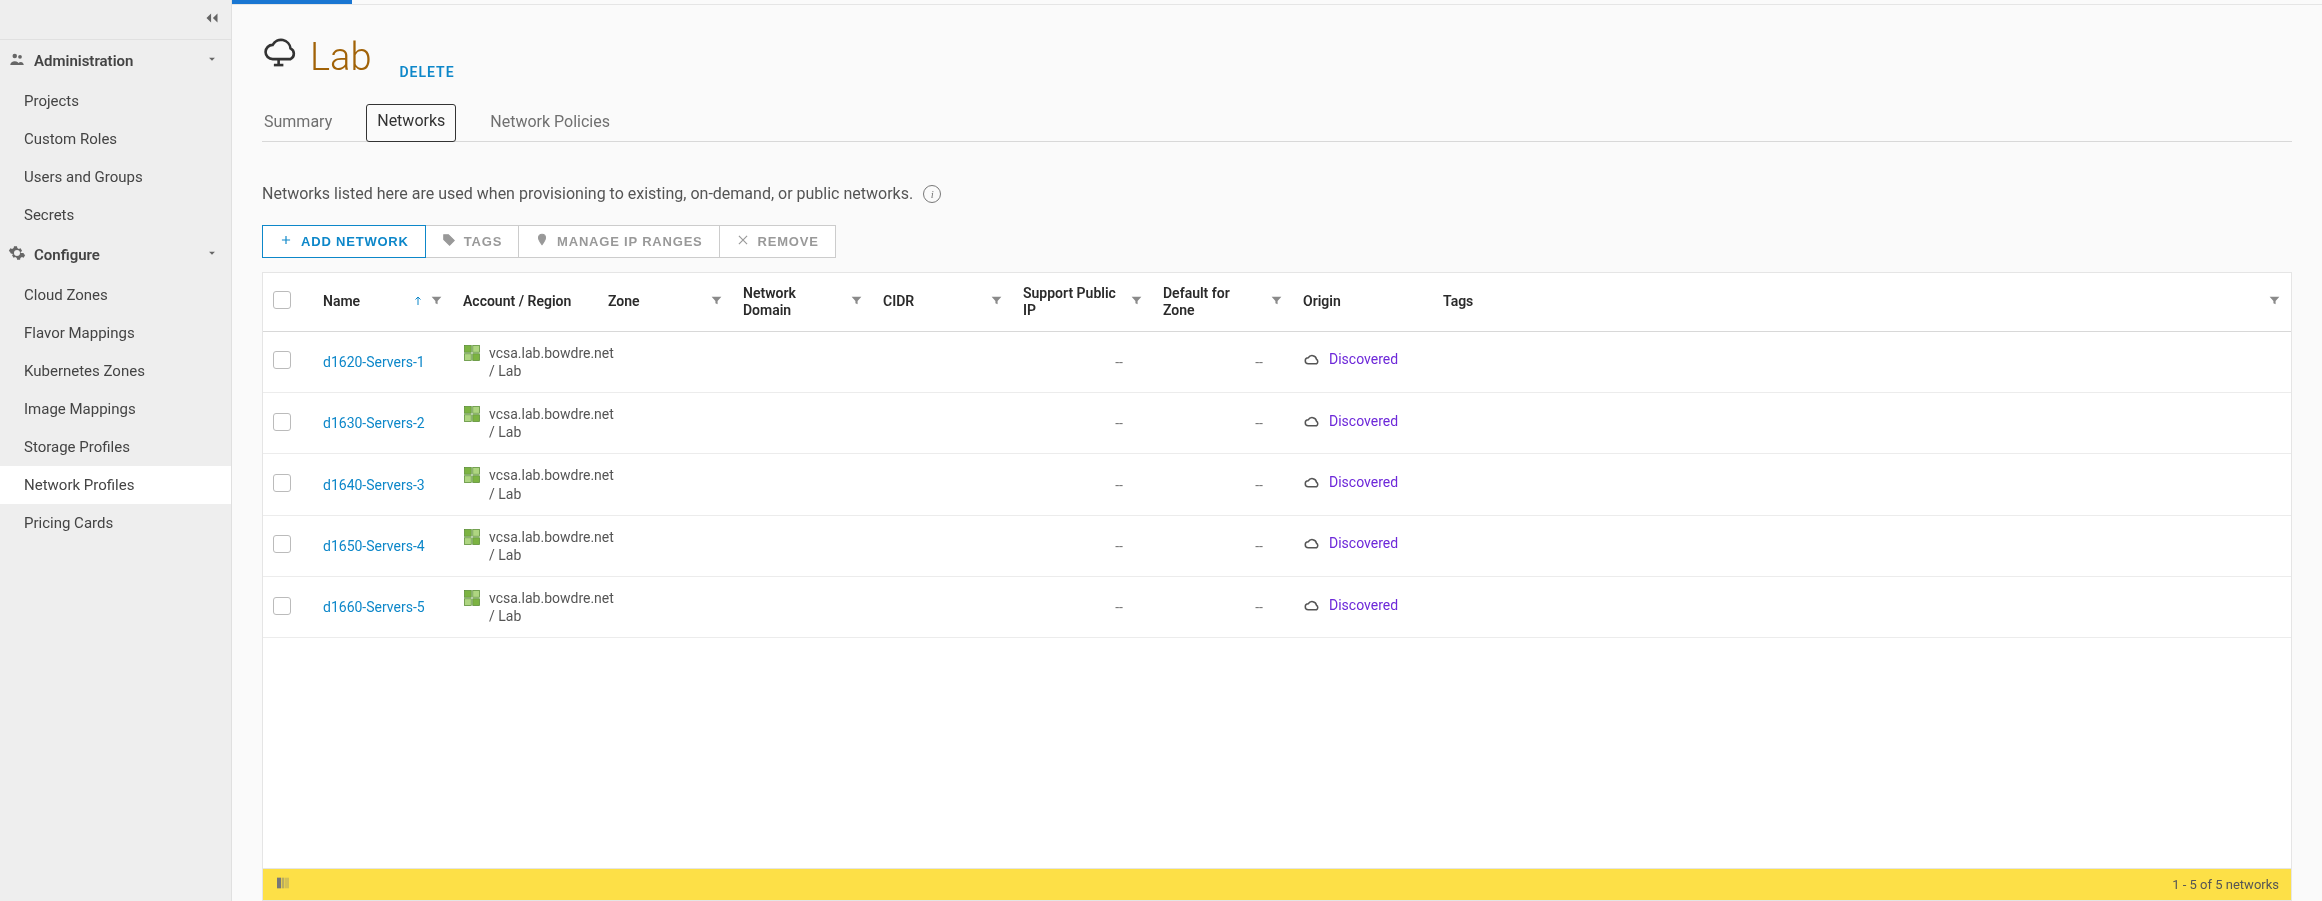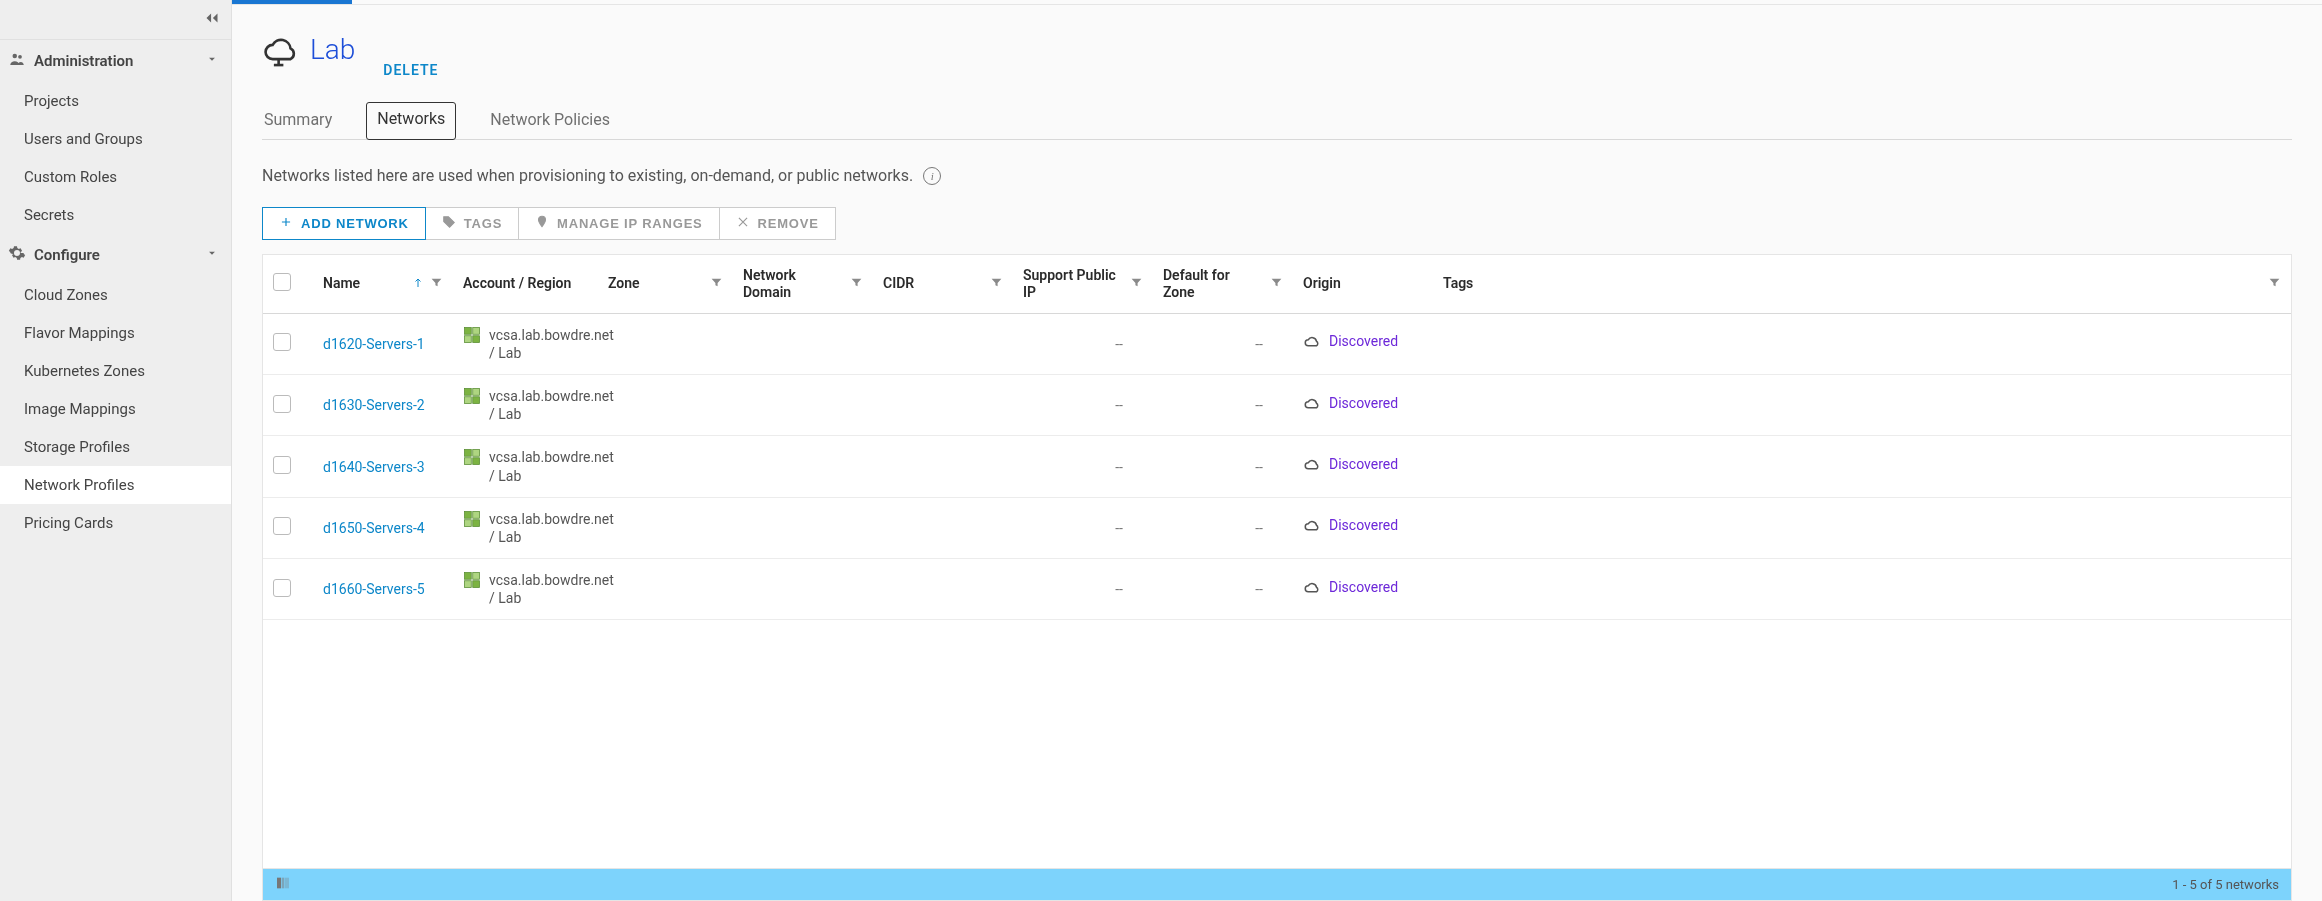--- a/index.html
+++ b/index.html
@@ -75,25 +75,25 @@
     display: flex;
     flex-direction: column;
   }
   .title-row {
     display: flex;
     align-items: flex-end;
     gap: 28px;
   }
   .title-row .cloud-icon svg { width: 38px; height: 38px; fill: none; stroke: #333; stroke-width: 2.2; }
   .title-row h1 {
-    font-size: 28px;
+    font-size: 38px;
     font-weight: 300;
-    color: #1d4ed8;
-    display: flex;
-    align-items: flex-start;
+    color: #a16207;
+    display: flex;
+    align-items: center;
     gap: 10px;
   }
   .title-row .delete-link {
     color: #0d87c9;
     font-size: 14px;
     font-weight: 600;
     letter-spacing: 1px;
     cursor: pointer;
   }
 
@@ -112,21 +112,21 @@
   .tab.active {
     color: #333;
     border: 1px solid #333;
     border-radius: 3px;
     padding: 6px 10px;
     margin-bottom: -1px;
     background: #fafafa;
   }
 
   .description {
-    margin-top: 26px;
+    margin-top: 42px;
     font-size: 16px;
     color: #555;
     display: flex;
     align-items: center;
     gap: 10px;
   }
   .info-icon {
     width: 18px; height: 18px; border: 1.5px solid #777; border-radius: 50%;
     display: inline-flex; align-items: center; justify-content: center;
     font-size: 11px; color: #777; font-style: italic; font-family: Georgia, serif;
@@ -212,21 +212,21 @@
   .origin-cell svg { width: 18px; height: 18px; fill:none; stroke:#555; stroke-width:2; }
 
   .table-footer {
     display: flex;
     justify-content: space-between;
     align-items: center;
     padding: 6px 12px;
     border-top: 1px solid #e5e5e5;
     font-size: 13px;
     color: #555;
-    background: #7dd3fc;
+    background: #fde047;
   }
   .col-toggle svg { width:16px; height:16px; fill:#777; }
 </style>
 </head>
 <body>
 
 <div class="app">
 
   <aside class="sidebar">
     <div class="sidebar-collapse">
@@ -248,22 +248,22 @@
         </span>
         <span>Administration</span>
       </span>
       <span class="chev">
         <svg viewBox="0 0 24 24">
             <path d="M7 10l5 5 5-5z"></path>
           </svg>
       </span>
     </div>
     <div class="nav-item"><span>Projects</span></div>
+    <div class="nav-item"><span>Custom Roles</span></div>
     <div class="nav-item"><span>Users and Groups</span></div>
-    <div class="nav-item"><span>Custom Roles</span></div>
     <div class="nav-item"><span>Secrets</span></div>
 
     <div class="nav-section-header">
       <span class="left">
         <span>
           <svg class="icn" viewBox="0 0 24 24">
               <path d="M12 8a4 4 0 100 8 4 4 0 000-8zm9 4a7 7 0 01-.1 1.2l2 1.6-2 3.4-2.4-.8a7 7 0 01-2 1.2l-.4 2.4h-4l-.4-2.4a7 7 0 01-2-1.2l-2.4.8-2-3.4 2-1.6A7 7 0 013 12a7 7 0 01.1-1.2l-2-1.6 2-3.4 2.4.8a7 7 0 012-1.2L8 3h4l.4 2.4a7 7 0 012 1.2l2.4-.8 2 3.4-2 1.6c.1.4.2.8.2 1.2z"></path>
             </svg>
         </span>
         <span>Configure</span>

